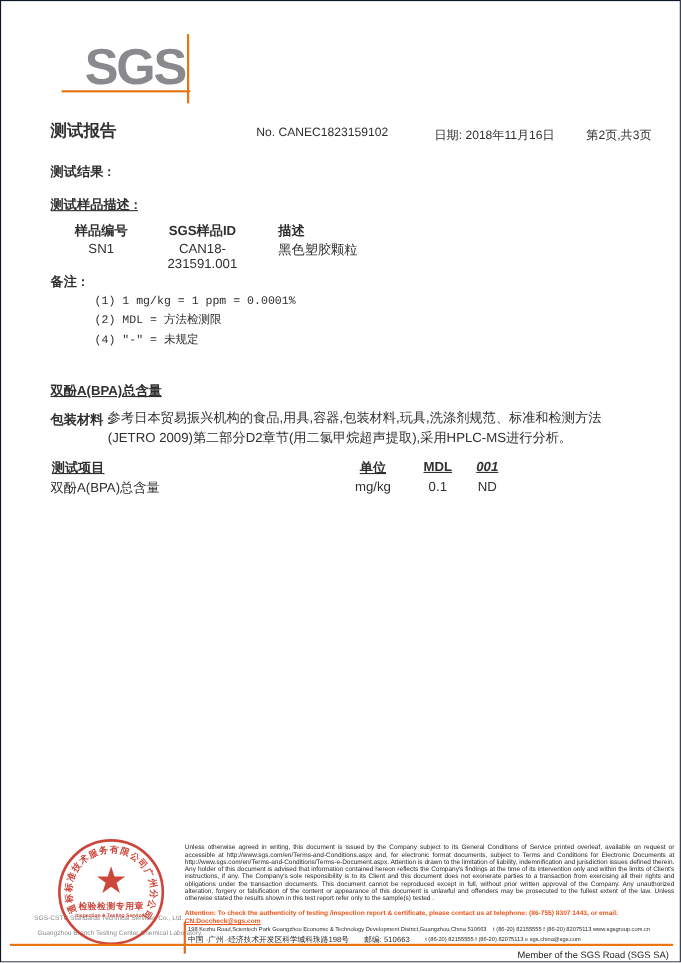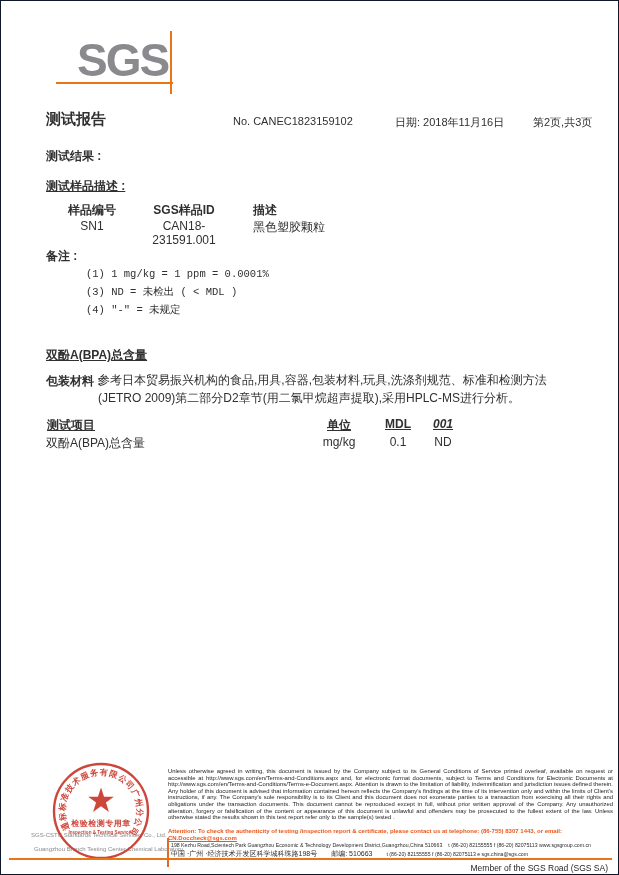--- a/index.html
+++ b/index.html
@@ -51,21 +51,21 @@
   <div class="abs b fs10 ctr" style="left:52px;top:201px;width:78px;">样品编号</div>
   <div class="abs b fs10 ctr" style="left:133px;top:201px;width:100px;">SGS样品ID</div>
   <div class="abs b fs10" style="left:252px;top:201px;">描述</div>
   <div class="abs fs10 ctr" style="left:52px;top:218px;width:78px;">SN1</div>
   <div class="abs fs10 ctr" style="left:133px;top:218px;width:100px;">CAN18-231591.001</div>
   <div class="abs fs10" style="left:252px;top:218px;">黑色塑胶颗粒</div>
 
   <div class="abs b fs10" style="left:45px;top:247px;">备注 :</div>
   <div class="abs note-lines" style="left:85px;top:264px;font-family:Liberation Mono, monospace;">
     <div>(1) 1 mg/kg = 1 ppm = 0.0001%</div>
-    <div>(3) ND = 未检出 ( &lt; MDL )</div>
+    <div>(2) MDL = 方法检测限</div>
     <div>(4) "-" = 未规定</div>
   </div>
 
   <div class="abs b fs10 u" style="left:45px;top:346px;">双酚A(BPA)总含量</div>
 
   <div class="abs b fs10" style="left:45px;top:372px;">包装材料 :</div>
   <div class="abs fs10" style="left:97px;top:370px;width:478px;line-height:18px;">参考日本贸易振兴机构的食品,用具,容器,包装材料,玩具,洗涤剂规范、标准和检测方法(JETRO 2009)第二部分D2章节(用二氯甲烷超声提取),采用HPLC-MS进行分析。</div>
 
   <div class="abs b fs10 u" style="left:46px;top:416px;">测试项目</div>
   <div class="abs b fs10 u ctr" style="left:316px;top:416px;width:44px;">单位</div>

